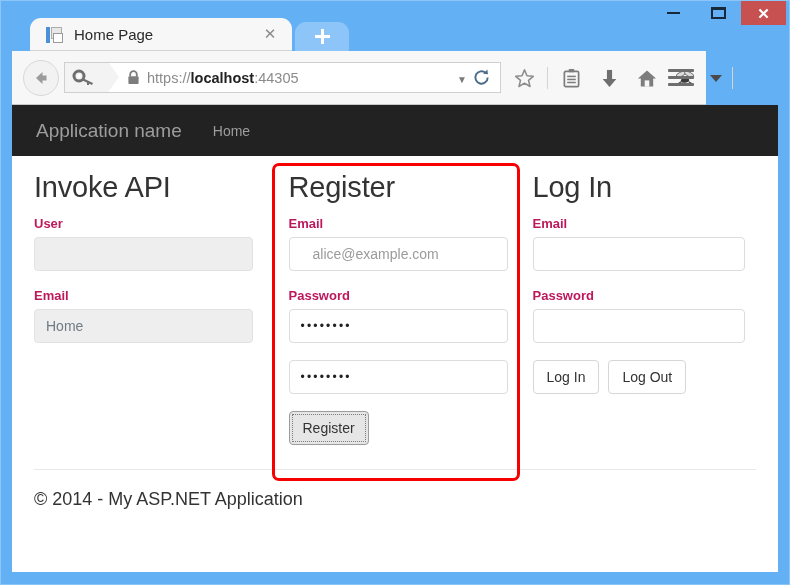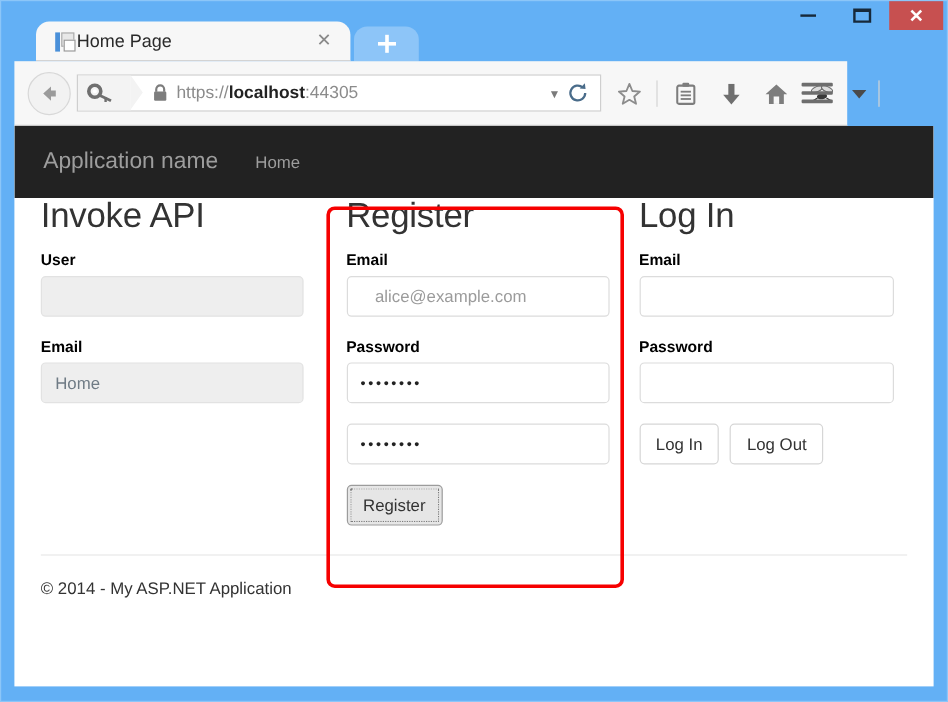--- a/index.html
+++ b/index.html
@@ -116,21 +116,21 @@
   }
   .tab-favicon .pageB {
     position: absolute;
     left: 7px; top: 7px;
     width: 10px; height: 10px;
     background: #ffffff;
     border: 1px solid #9a9a9a;
     box-sizing: border-box;
   }
   .tab-title {
-    margin-left: 1px;
+    margin-left: 11px;
     font-size: 15px;
     color: #2a2a2a;
     white-space: nowrap;
   }
   .tab-close {
     position: absolute;
     right: 14px; top: 8px;
     width: 16px; height: 16px;
     color: #8a8a8a;
     font-size: 15px;
@@ -286,21 +286,21 @@
   .viewport {
     position: absolute;
     left: 12px; top: 105px;
     width: 766px;
     height: 467px;
     background: #ffffff;
     overflow: hidden;
   }
 
   .site-navbar {
-    height: 60px;
+    height: 51px;
     background: #222222;
     display: flex;
     align-items: center;
   }
   .brand {
     margin-left: 24px;
     color: #9d9d9d;
     font-size: 19px;
   }
   .nav-link {
@@ -313,36 +313,37 @@
     position: relative;
     padding: 0 22px;
   }
 
   .row {
     display: flex;
     align-items: flex-start;
   }
   .col {
     width: 237px;
+    padding-top: 16px;
   }
   .col.mid { margin-left: 13px; padding-left: 18px; width: 219px;}
   .col.right { margin-left: 25px; }
 
   h1.col-title {
     margin: 0 0 12px 0;
     font-size: 29px;
     font-weight: normal;
     color: #333333;
     line-height: 1.1;
     letter-spacing: -0.2px;
   }
   .field-label {
     font-size: 13px;
     font-weight: bold;
-    color: #000000;
+    color: #be185d;
     margin-bottom: 6px;
   }
   .form-input {
     width: 219px;
     height: 34px;
     box-sizing: border-box;
     border: 1px solid #dcdcdc;
     border-radius: 4px;
     background: #ffffff;
     font-size: 14px;
@@ -402,21 +403,21 @@
     pointer-events: none;
   }
 
   .footer {
     margin: 0 22px;
     border-top: 1px solid #e8e8e8;
     padding-top: 19px;
     margin-top: 24px;
   }
   .footer-text {
-    font-size: 14px;
+    font-size: 18px;
     color: #333333;
   }
 </style>
 </head>
 <body>
 
 <div id="screen">
   <div class="win-frame"></div>
 
   <div class="titlebar">

